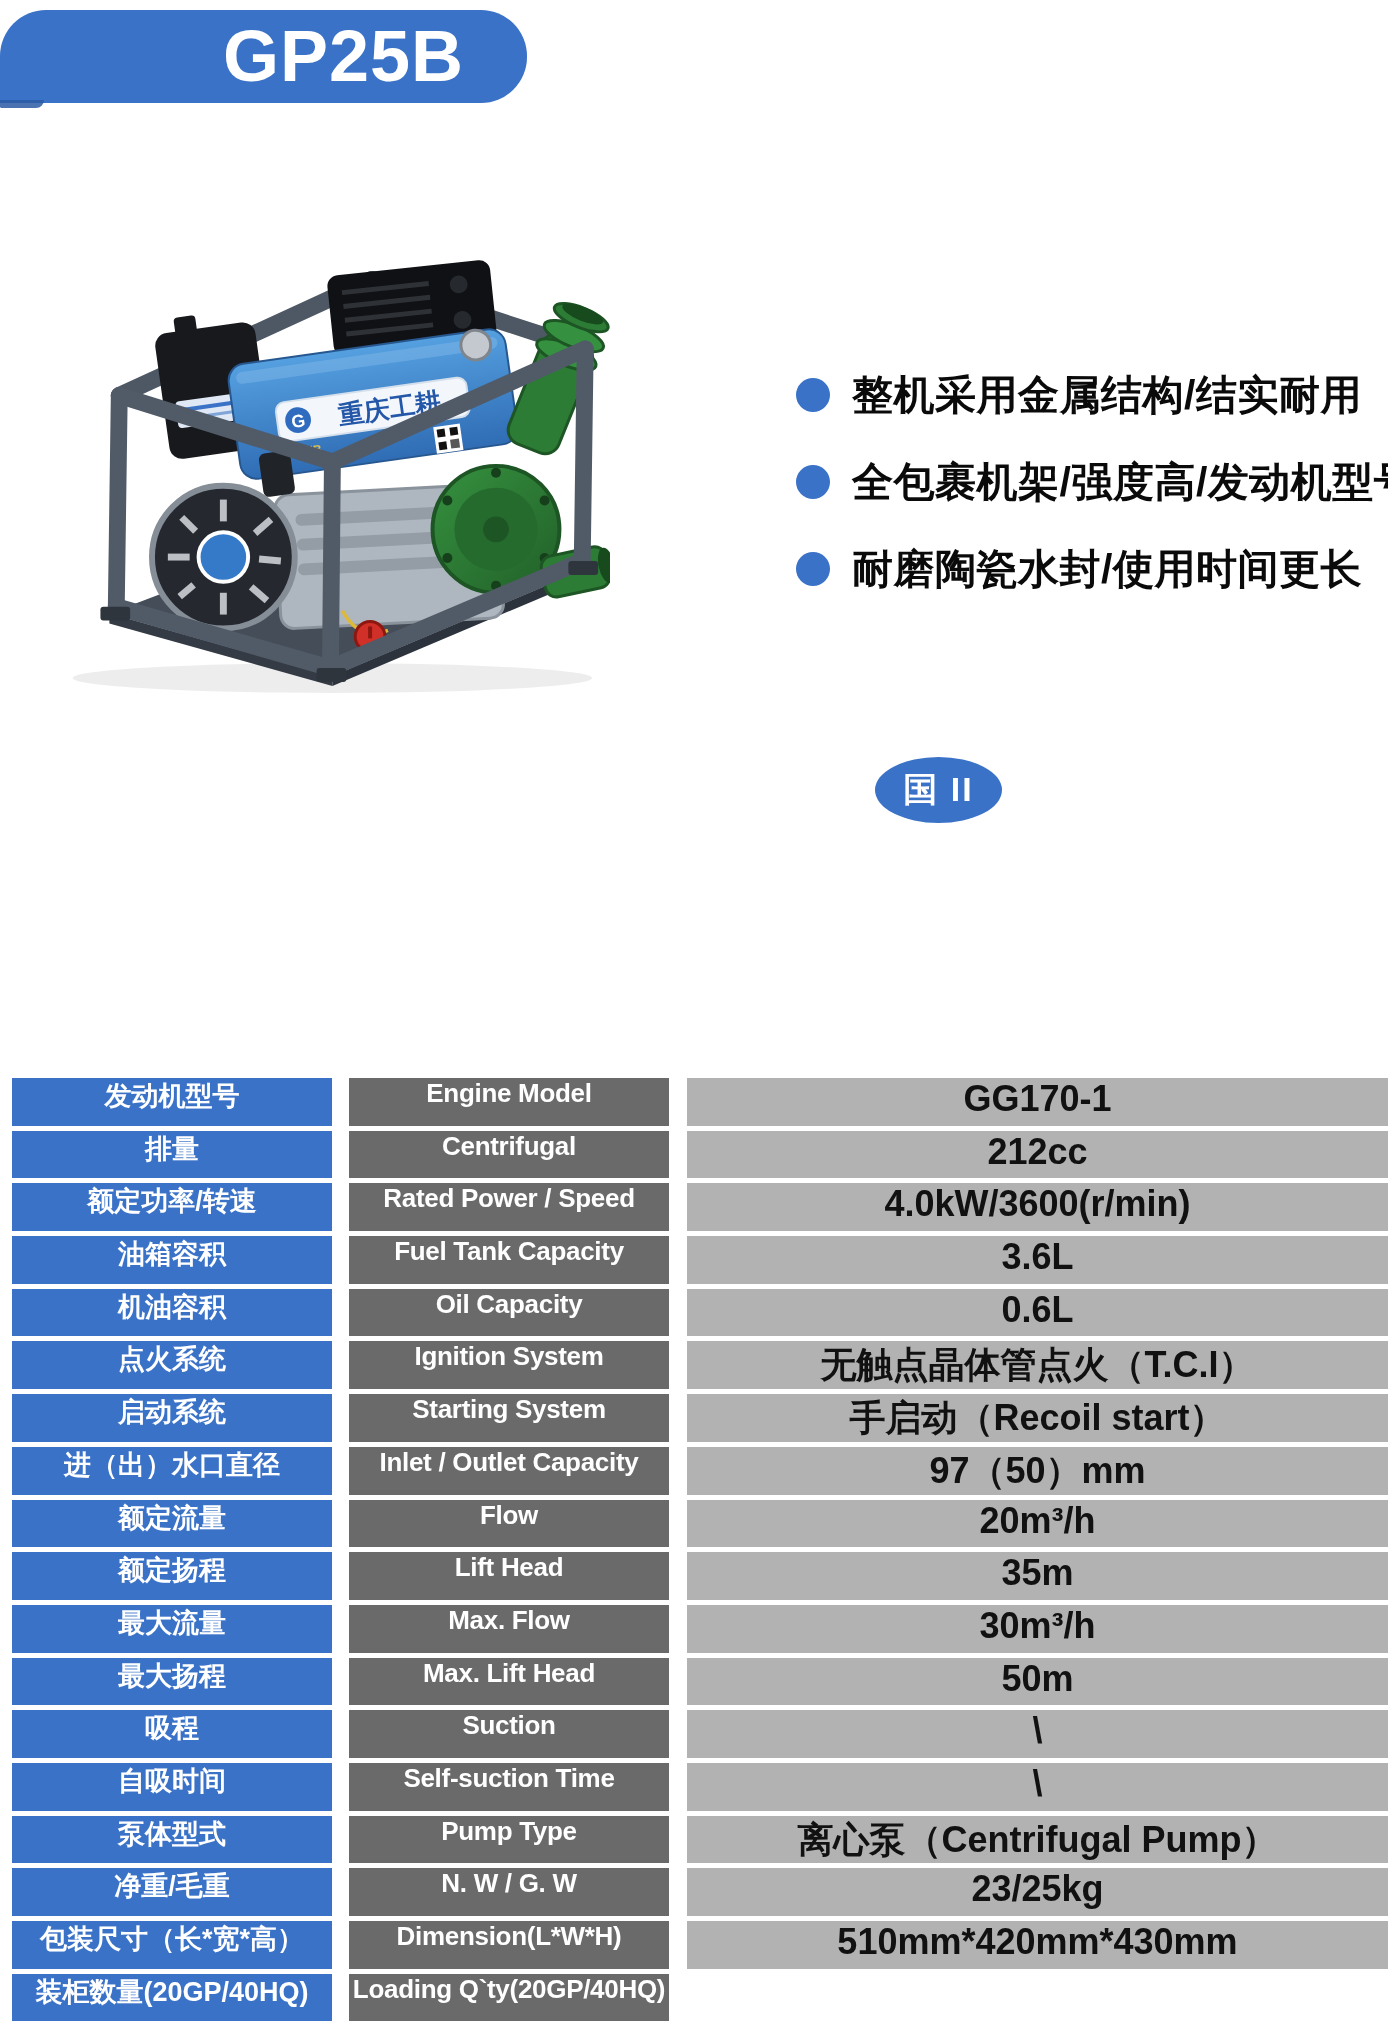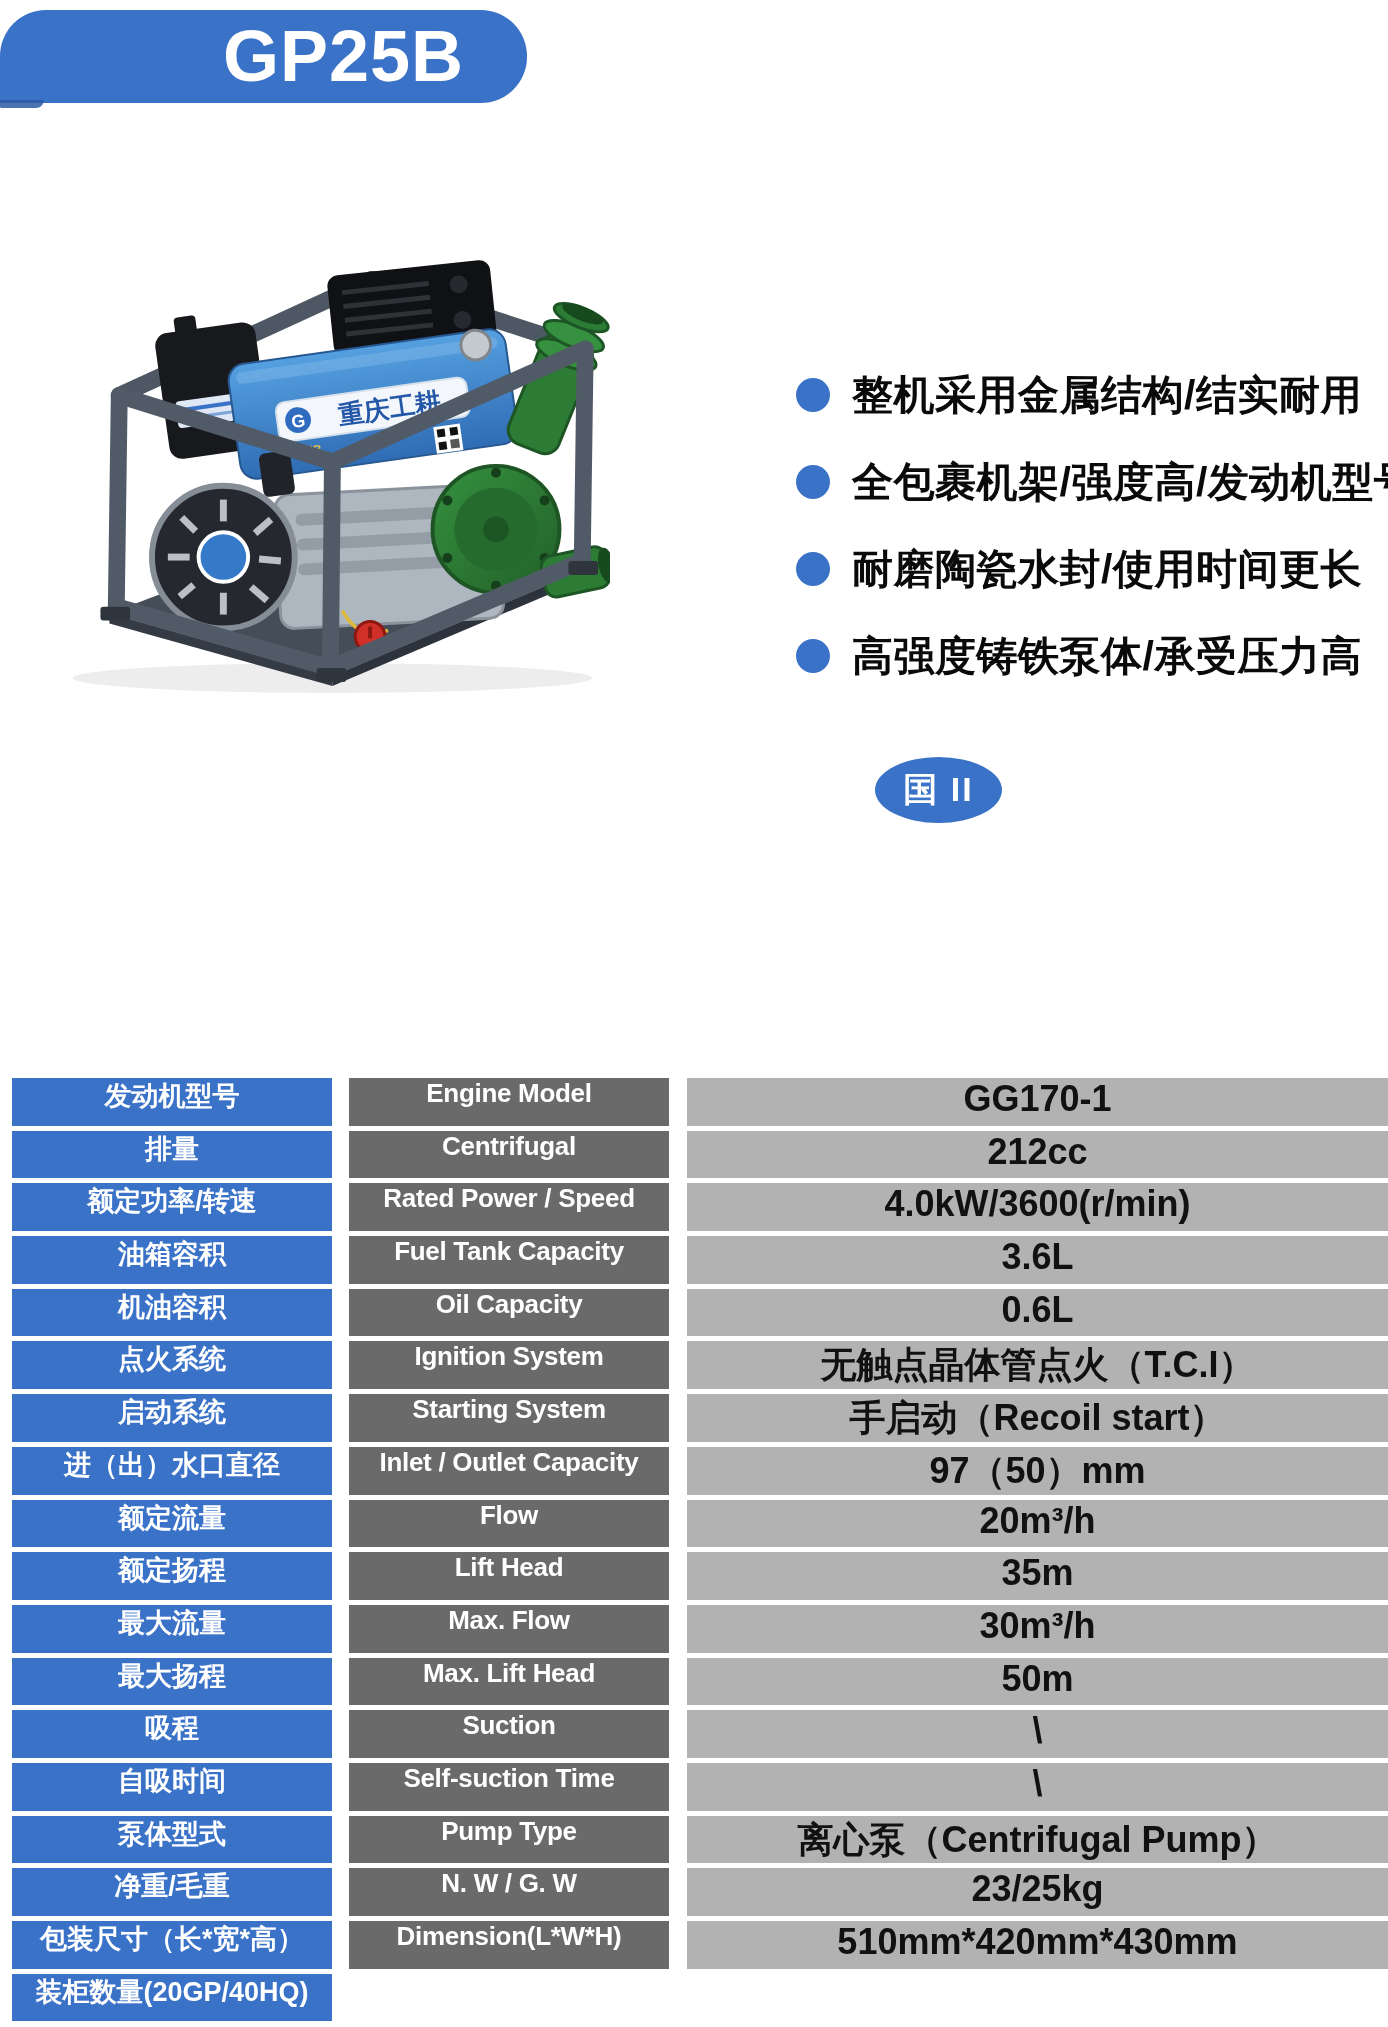--- a/index.html
+++ b/index.html
@@ -218,24 +218,20 @@
       <span class="ftext">整机采用金属结构/结实耐用</span>
     </li>
       <li>
       <span class="dot"></span>
       <span class="ftext">全包裹机架/强度高/发动机型号</span>
     </li>
       <li>
       <span class="dot"></span>
       <span class="ftext">耐磨陶瓷水封/使用时间更长</span>
     </li>
-      <li>
-      <span class="dot"></span>
-      <span class="ftext">高强度铸铁泵体/承受压力高</span>
-    </li>
     </ul>
 
   <div class="badge">
     <span>国 II</span>
   </div>
 
   <div class="spec">
 
   <div class="row">
       <div class="cell cn">
@@ -421,16 +417,19 @@
         <span class="fit">Dimension(L*W*H)</span>
       </div>
       <div class="cell val">
         <span class="fit">510mm*420mm*430mm</span>
       </div>
     </div>
       <div class="row">
       <div class="cell cn">
         <span class="fit">装柜数量(20GP/40HQ)</span>
       </div>
+      <div class="cell en">
+        <span class="fit">Loading Q`ty(20GP/40HQ)</span>
+      </div>
     </div>
     </div>
 
 </div>
 
 </body></html>

